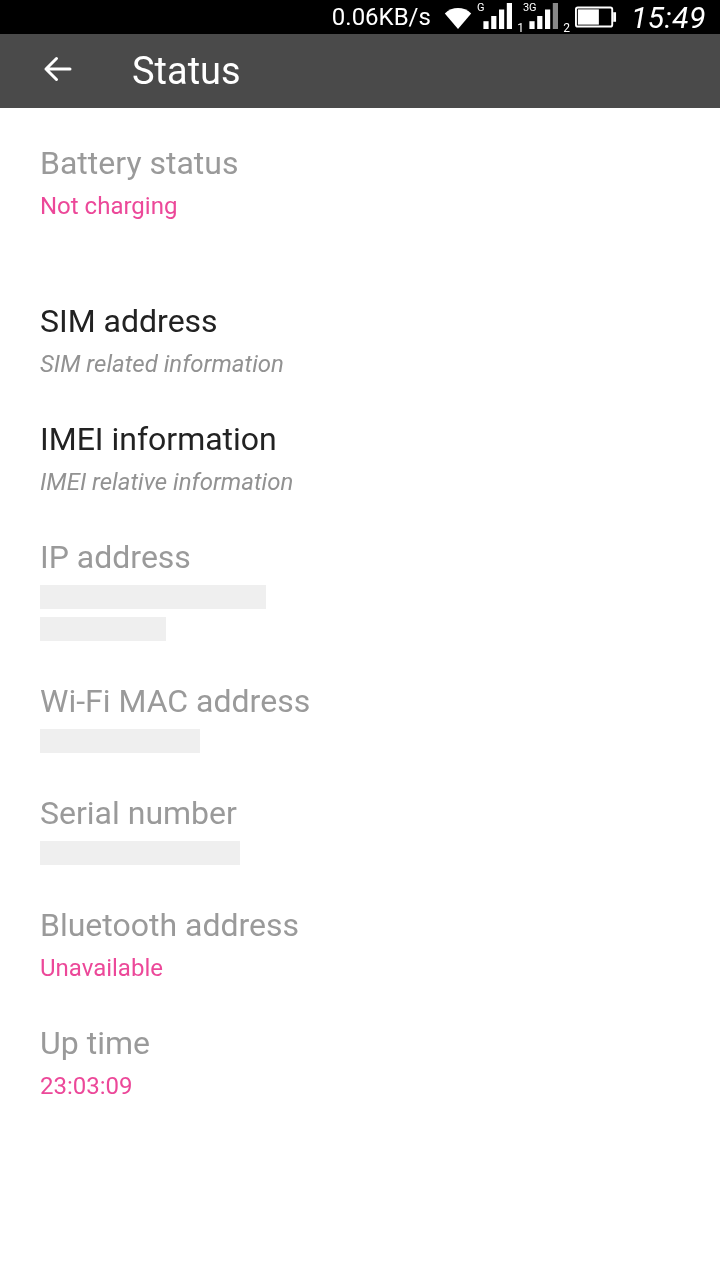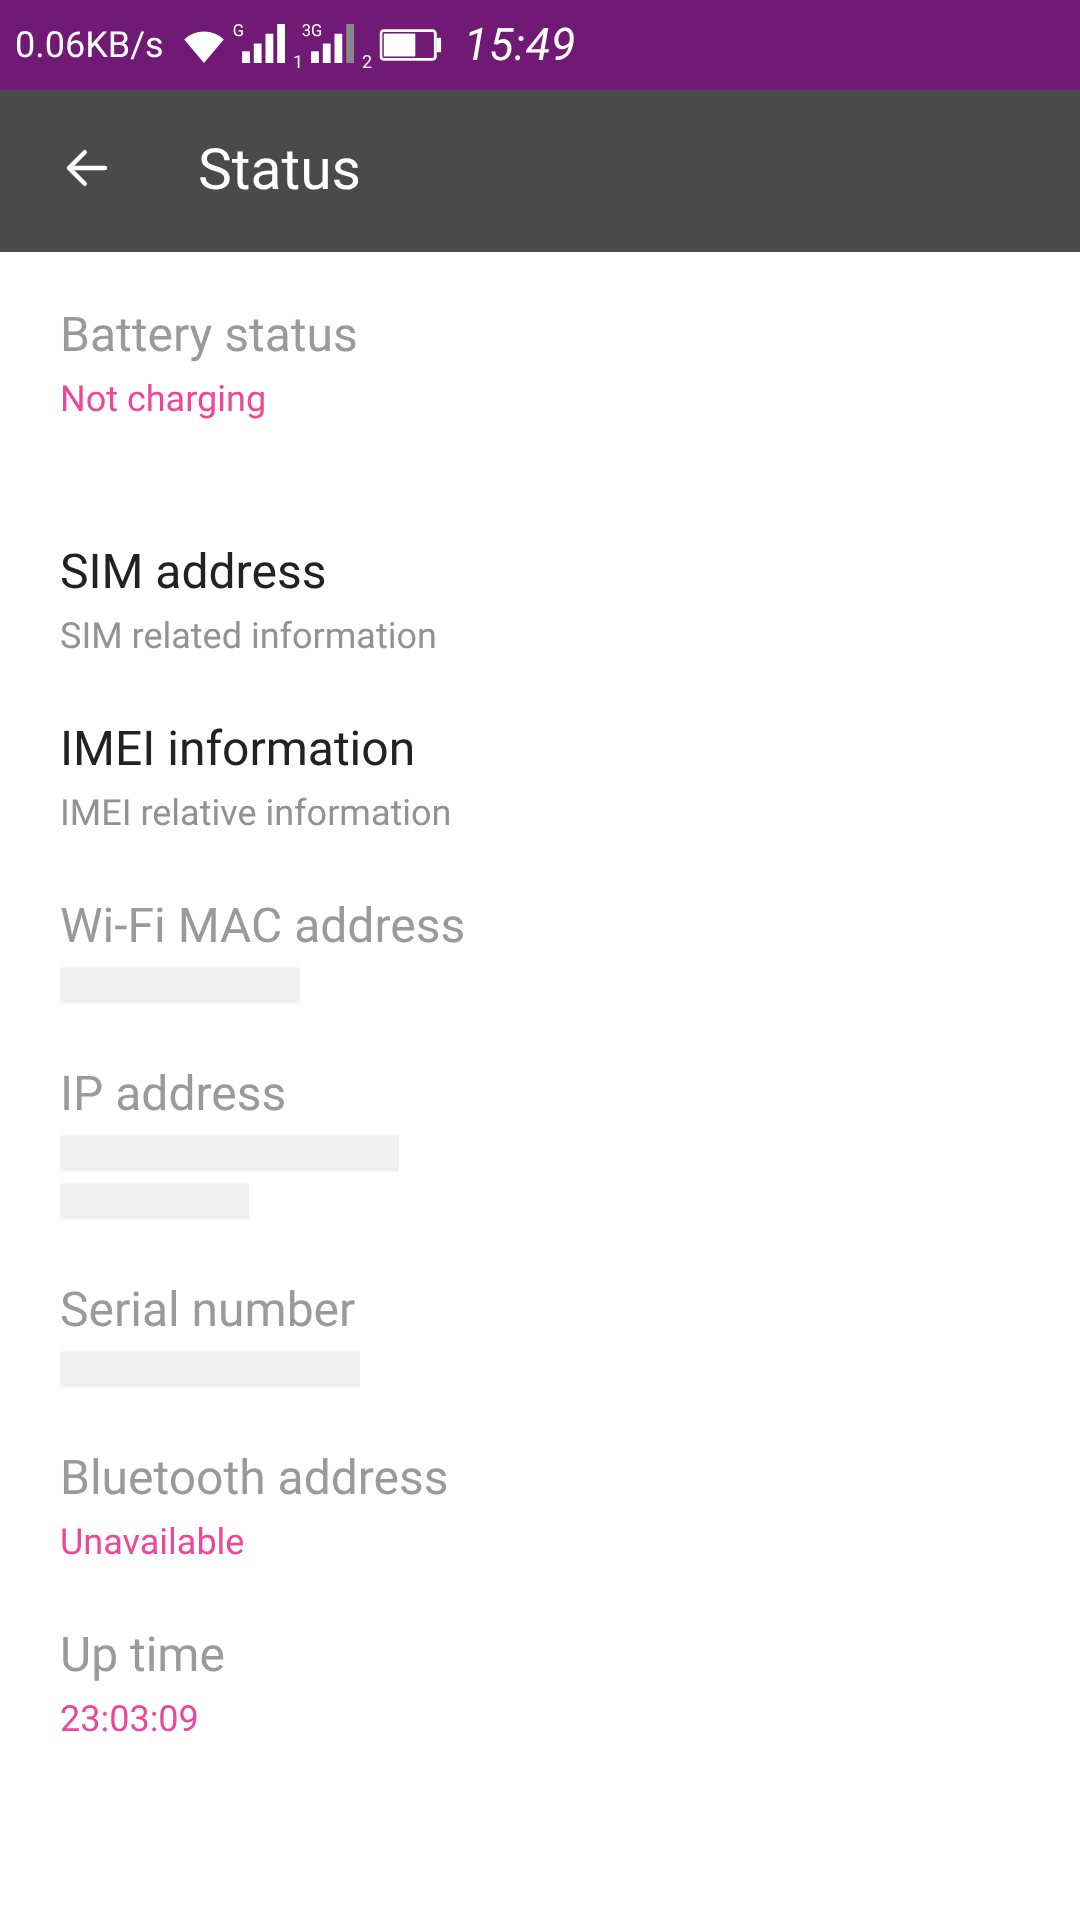--- a/index.html
+++ b/index.html
@@ -5,39 +5,40 @@
     * { margin: 0; padding: 0; box-sizing: border-box; }
     html, body {
       width: 720px;
       height: 1280px;
       font-family: Roboto, "Helvetica Neue", Arial, sans-serif;
       background: #ffffff;
       overflow: hidden;
     }
     
     .system-bar {
-      height: 60px;
-      background: #701a75;
+      height: 34px;
+      background: #000000;
       display: flex;
       align-items: center;
+      justify-content: flex-end;
       padding: 0 14px 0 10px;
       color: #ffffff;
       font-size: 24px;
       gap: 10px;
     }
     .system-bar .netspeed { font-size: 24px; margin-right: 2px; }
     .system-bar .time { font-size: 30px; font-weight: 400; margin-left: 4px; letter-spacing: 0.5px; font-style: italic; }
     .system-bar svg { display: block; }
     .sig-wrap { position: relative; width: 36px; height: 28px; }
     .sig-wrap .sub { position: absolute; bottom: -4px; right: -5px; font-size: 12px; color: #fff; }
     .sig-wrap .sup { position: absolute; top: -2px; left: -6px; font-size: 11px; color: #fff; }
 
     
     .app-bar {
-      height: 108px;
+      height: 74px;
       background: #4a4a4a;
       display: flex;
       align-items: center;
       padding-left: 34px;
       gap: 50px;
     }
     .app-bar .back-btn {
       width: 48px; height: 48px;
       display: flex; align-items: center; justify-content: center;
       color: #fff;
@@ -60,21 +61,21 @@
       font-size: 32px;
       font-weight: 400;
       line-height: 1.25;
     }
     .row .value {
       font-size: 24px;
       margin-top: 8px;
       line-height: 1.25;
     }
     .row.enabled .label { color: #222222; }
-    .row.enabled .value { color: #929292; }
+    .row.enabled .value { color: #929292; font-style: italic; }
     .row.disabled .label { color: #9a9a9a; }
     .row.disabled .value { color: #ec4899; }
 
     .redact {
       display: inline-block;
       background: #efefef;
       height: 24px;
       vertical-align: top;
     }
     .redact + .redact { margin-top: 4px; }
@@ -140,33 +141,33 @@
     </div>
     <div class="row enabled">
       <div class="label">SIM address</div>
       <div class="value">SIM related information</div>
     </div>
     <div class="row enabled">
       <div class="label">IMEI information</div>
       <div class="value">IMEI relative information</div>
     </div>
     <div class="row disabled">
-      <div class="label">Wi-Fi MAC address</div>
-      <div class="value">
-        <div class="stack">
-          <span class="redact" style="width: 160px;"></span>
-        </div>
-      </div>
-    </div>
-    <div class="row disabled">
       <div class="label">IP address</div>
       <div class="value">
         <div class="stack">
           <span class="redact" style="width: 226px;"></span>
           <span class="redact" style="width: 126px;"></span>
+        </div>
+      </div>
+    </div>
+    <div class="row disabled">
+      <div class="label">Wi-Fi MAC address</div>
+      <div class="value">
+        <div class="stack">
+          <span class="redact" style="width: 160px;"></span>
         </div>
       </div>
     </div>
     <div class="row disabled">
       <div class="label">Serial number</div>
       <div class="value">
         <div class="stack">
           <span class="redact" style="width: 200px;"></span>
         </div>
       </div>

